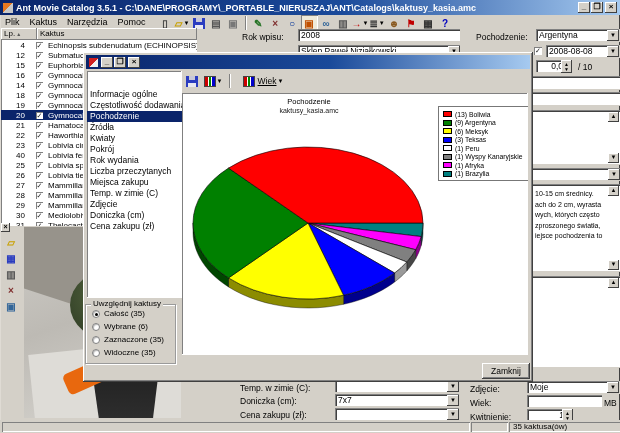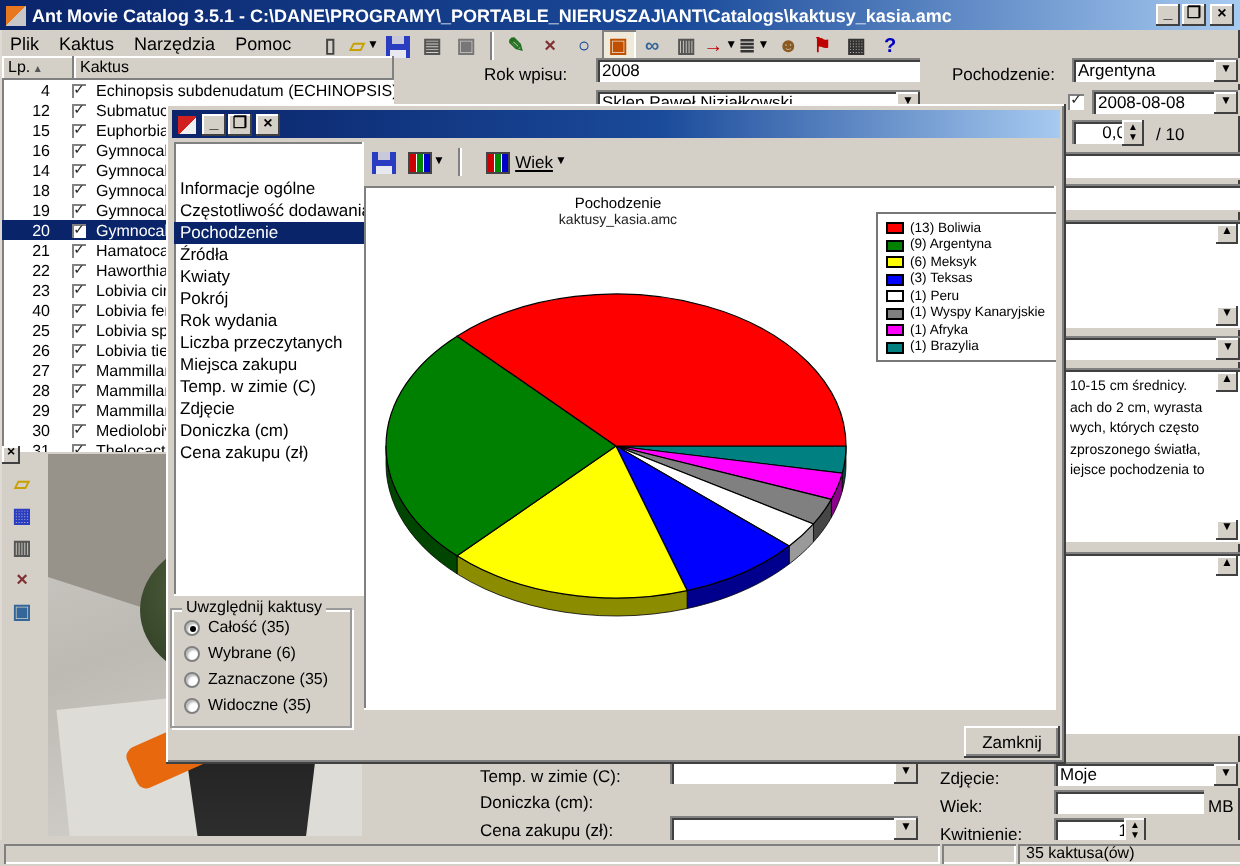--- a/index.html
+++ b/index.html
@@ -300,20 +300,21 @@
     <span class="scrollarrow" style="right:2px;top:2px;">▲</span>
     <span class="scrollarrow" style="right:2px;bottom:2px;">▼</span>
   </div>
   <div class="abs input" style="left:460px;top:276px;width:158px;height:92px;">
     <span class="scrollarrow" style="right:2px;top:2px;">▲</span>
   </div>
 
   <span class="abs field-label" style="left:240px;top:383px;">Temp. w zimie (C):</span>
   <div class="abs input" style="left:335px;top:380px;width:122px;height:13px;"><span></span><span class="ddbtn">▼</span></div>
   <span class="abs field-label" style="left:240px;top:396px;">Doniczka (cm):</span>
+  <div class="abs input" style="left:335px;top:394px;width:122px;height:13px;"><span>7x7</span><span class="ddbtn">▼</span></div>
   <span class="abs field-label" style="left:240px;top:410px;">Cena zakupu (zł):</span>
   <div class="abs input" style="left:335px;top:408px;width:122px;height:13px;"><span></span><span class="ddbtn">▼</span></div>
 
   <span class="abs field-label" style="left:470px;top:384px;">Zdjęcie:</span>
   <div class="abs input" style="left:527px;top:381px;width:90px;height:13px;"><span>Moje</span><span class="ddbtn">▼</span></div>
   <span class="abs field-label" style="left:470px;top:398px;">Wiek:</span>
   <div class="abs input" style="left:527px;top:395px;width:73px;height:13px;"></div>
   <span class="abs field-label" style="left:604px;top:398px;">MB</span>
   <span class="abs field-label" style="left:470px;top:412px;">Kwitnienie:</span>
   <div class="abs input" style="left:527px;top:409px;width:34px;height:13px;text-align:right;padding-right:2px;">1</div>

